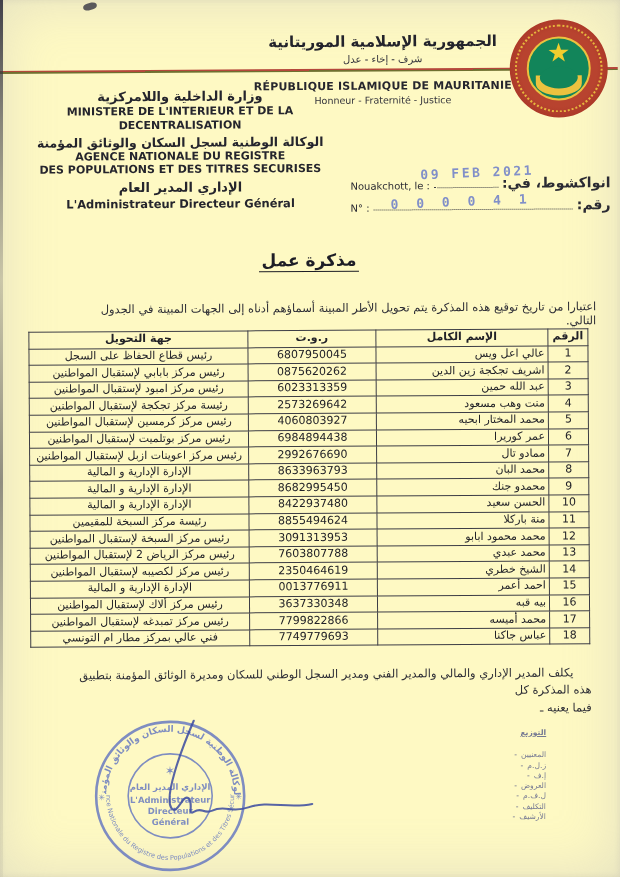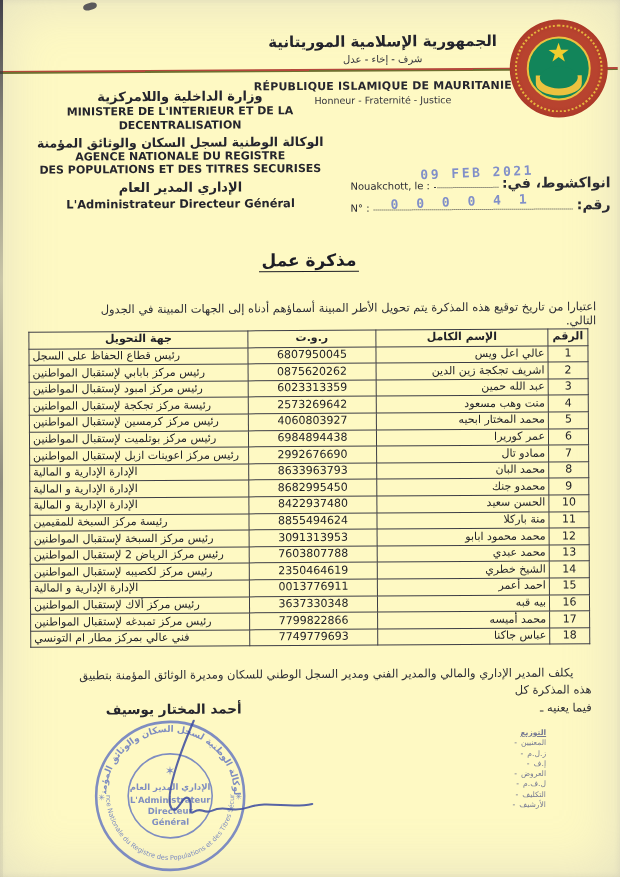--- a/index.html
+++ b/index.html
@@ -81,37 +81,37 @@
 
   
   .memo-table{position:absolute;right:31px;top:330px;width:541px;border-collapse:collapse;
     direction:rtl;font-size:11px;color:#222228;table-layout:fixed;}
   .memo-table th,.memo-table td{border:1px solid #3e3e46;padding:0 3px;height:15.6px;
     line-height:1.15;overflow:hidden;white-space:nowrap;}
   .memo-table th{font-weight:bold;text-align:center;border-radius:7px;}
   .c-num{width:33px;text-align:center;}
   .c-name{width:165px;text-align:right;}
   .c-phone{width:121px;text-align:center;}
-  .c-dest{width:212px;text-align:left;}
+  .c-dest{width:212px;text-align:center;}
 
   
   .closing{position:absolute;right:30px;top:666px;width:516px;direction:rtl;text-align:right;
     font-size:11.5px;color:#2e2e36;line-height:1.5;}
   .closing .ln1{text-indent:18px;}
 
   
   .sig-name{position:absolute;left:92px;top:700px;width:160px;text-align:center;direction:rtl;
     font-weight:bold;font-size:13.5px;color:#26262e;z-index:3;}
   .stamp-wrap{position:absolute;left:80px;top:710px;width:245px;height:170px;z-index:2;}
 
   
   .dist{position:absolute;left:452px;top:729px;width:92px;text-align:right;
     font-size:7.6px;color:#757993;line-height:1.35;transform:rotate(.5deg);}
   .dist-title{display:inline-block;font-weight:bold;text-decoration:underline;
-    direction:rtl;margin-bottom:0;}
+    direction:rtl;margin-bottom:12px;}
   .dist-item{display:flex;direction:ltr;justify-content:flex-end;gap:4px;}
 </style>
 </head>
 <body>
 
 <div class="page">
   <div class="edge-left"></div>
   <div class="blob"></div>
 
   <div class="content">
@@ -285,21 +285,20 @@
             <td class="c-dest">فني عالي بمركز مطار ام التونسي</td>
           </tr>
         </tbody>
     </table>
 
     <div class="closing">
       <div class="ln1">يكلف المدير الإداري والمالي والمدير الفني ومدير السجل الوطني للسكان ومديرة الوثائق المؤمنة بتطبيق هذه المذكرة كل</div>
       <div class="ln2">فيما يعنيه ـ</div>
     </div>
 
-    <div class="sig-name">أحمد المختار يوسيف</div>
 
     <div class="stamp-wrap">
       <svg width="245" height="170" viewBox="0 0 245 170">
         <g opacity="0.78" fill="#5b6fc0">
           <circle cx="88" cy="85" r="74" fill="none" stroke="#5b6fc0" stroke-width="2.6"></circle>
           <circle cx="88" cy="85" r="42" fill="none" stroke="#5b6fc0" stroke-width="1.6"></circle>
           <defs>
             <path id="arcTop" d="M 24 85 A 64 64 0 0 1 152 85"></path>
             <path id="arcBot" d="M 24 85 A 64 64 0 0 0 152 85"></path>
           </defs>

